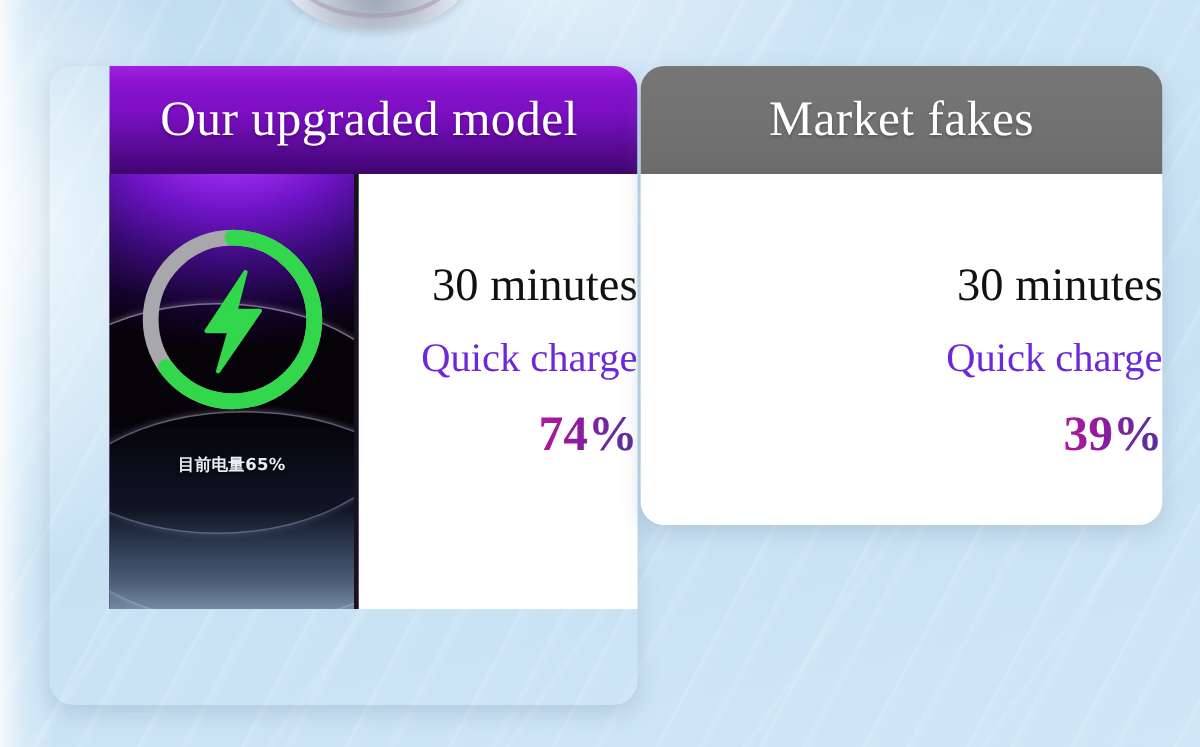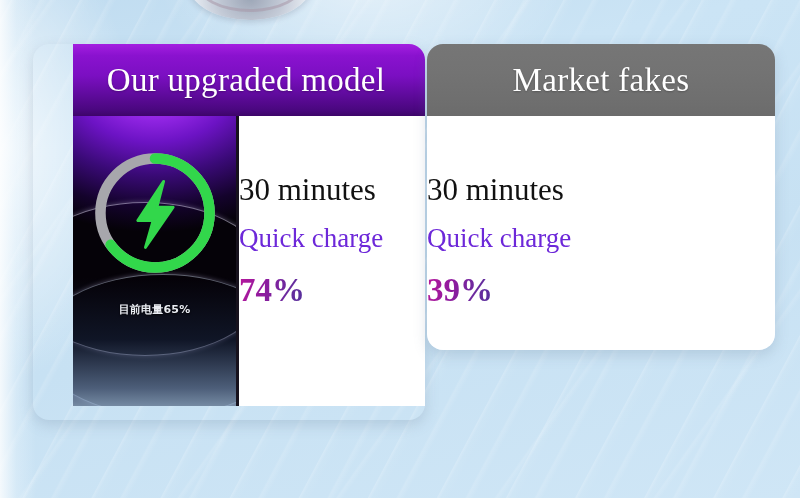--- a/index.html
+++ b/index.html
@@ -77,21 +77,21 @@
     box-sizing: border-box;
   }
 
   
   .card {
     position: absolute;
     border-radius: 16px;
     overflow: hidden;
     box-shadow: 0 5px 14px rgba(90,115,140,0.22);
   }
-  .card.left  { left: 33px;  top: 44px; width: 352px; height: 376px; padding-left: 40px; }
+  .card.left  { left: 33px;  top: 44px; width: 352px; height: 426px; padding-left: 40px; }
   .card.right { left: 427px; top: 44px; width: 348px; height: 306px; }
 
   .card-header {
     height: 72px;
     display: flex;
     align-items: center;
     justify-content: center;
     box-sizing: border-box;
     position: relative;
   }
@@ -183,21 +183,21 @@
     text-shadow: 0 1px 2px rgba(0,0,0,0.8);
   }
   .card.right .battery-label { top: 188px; }
 
   
   .info {
     flex: 1 1 auto;
     background: #ffffff;
     display: flex;
     flex-direction: column;
-    align-items: flex-start;
+    align-items: flex-end;
     justify-content: flex-start;
     padding-top: 58px;
     box-sizing: border-box;
   }
   .info-line-1 {
     font-family: "Liberation Serif", serif;
     font-size: 31px;
     color: #111111;
     line-height: 1.05;
     white-space: nowrap;

